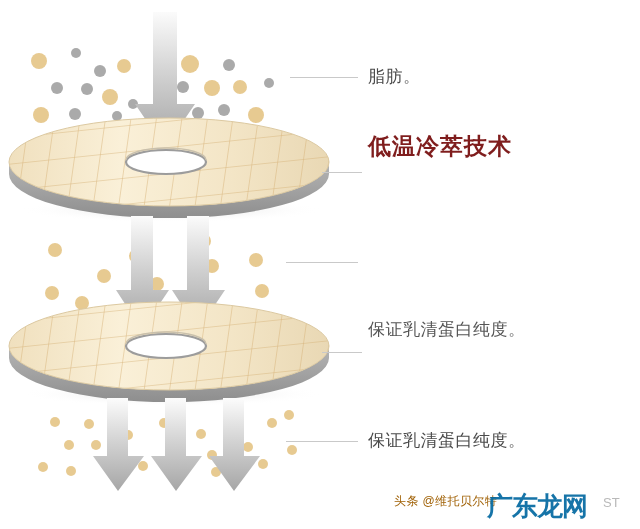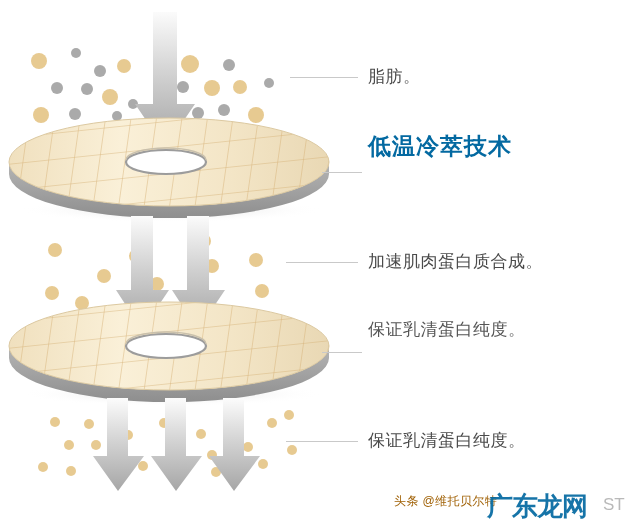--- a/index.html
+++ b/index.html
@@ -49,21 +49,21 @@
   .note {
     font-size: 17px;
     color: #4a4a4a;
     letter-spacing: .5px;
     white-space: nowrap;
     line-height: 1.3;
   }
   .heading {
     font-size: 23px;
     font-weight: bold;
-    color: #0369a1;
+    color: #7f1d1d;
     letter-spacing: 1px;
     white-space: nowrap;
     line-height: 1.3;
   }
   .subheading {
     font-size: 17px;
     color: #555555;
     letter-spacing: .5px;
     white-space: nowrap;
     line-height: 1.35;
@@ -95,21 +95,21 @@
     font-weight: bold;
     color: #0369a1;
     white-space: nowrap;
     letter-spacing: -1px;
     opacity: .92;
   }
   .wm-suffix {
     position: absolute;
     left: 603px;
     top: 6px;
-    font-size: 17px;
+    font-size: 13px;
     color: #b9b9b9;
     white-space: nowrap;
   }
 </style>
 </head>
 <body>
 
 <div id="stage">
 
   <div id="diagram">
@@ -299,23 +299,20 @@
   <div class="callout" style="top:66px;">
     <div class="note">脂肪。</div>
   </div>
 
   <div class="lead-line" style="left:322px; top:172px; width:40px;"></div>
   <div class="callout" style="top:132px;">
     <div class="heading">低温冷萃技术</div>
   </div>
 
   <div class="lead-line" style="left:286px; top:262px; width:72px;"></div>
-  <div class="callout" style="top:251px;">
-    <div class="note">加速肌肉蛋白质合成。</div>
-  </div>
 
   <div class="lead-line" style="left:322px; top:352px; width:40px;"></div>
   <div class="callout" style="top:312px;">
     <div class="subheading">保证乳清蛋白纯度。</div>
   </div>
 
   <div class="lead-line" style="left:286px; top:441px; width:72px;"></div>
   <div class="callout" style="top:430px;">
     <div class="note">保证乳清蛋白纯度。</div>
   </div>

